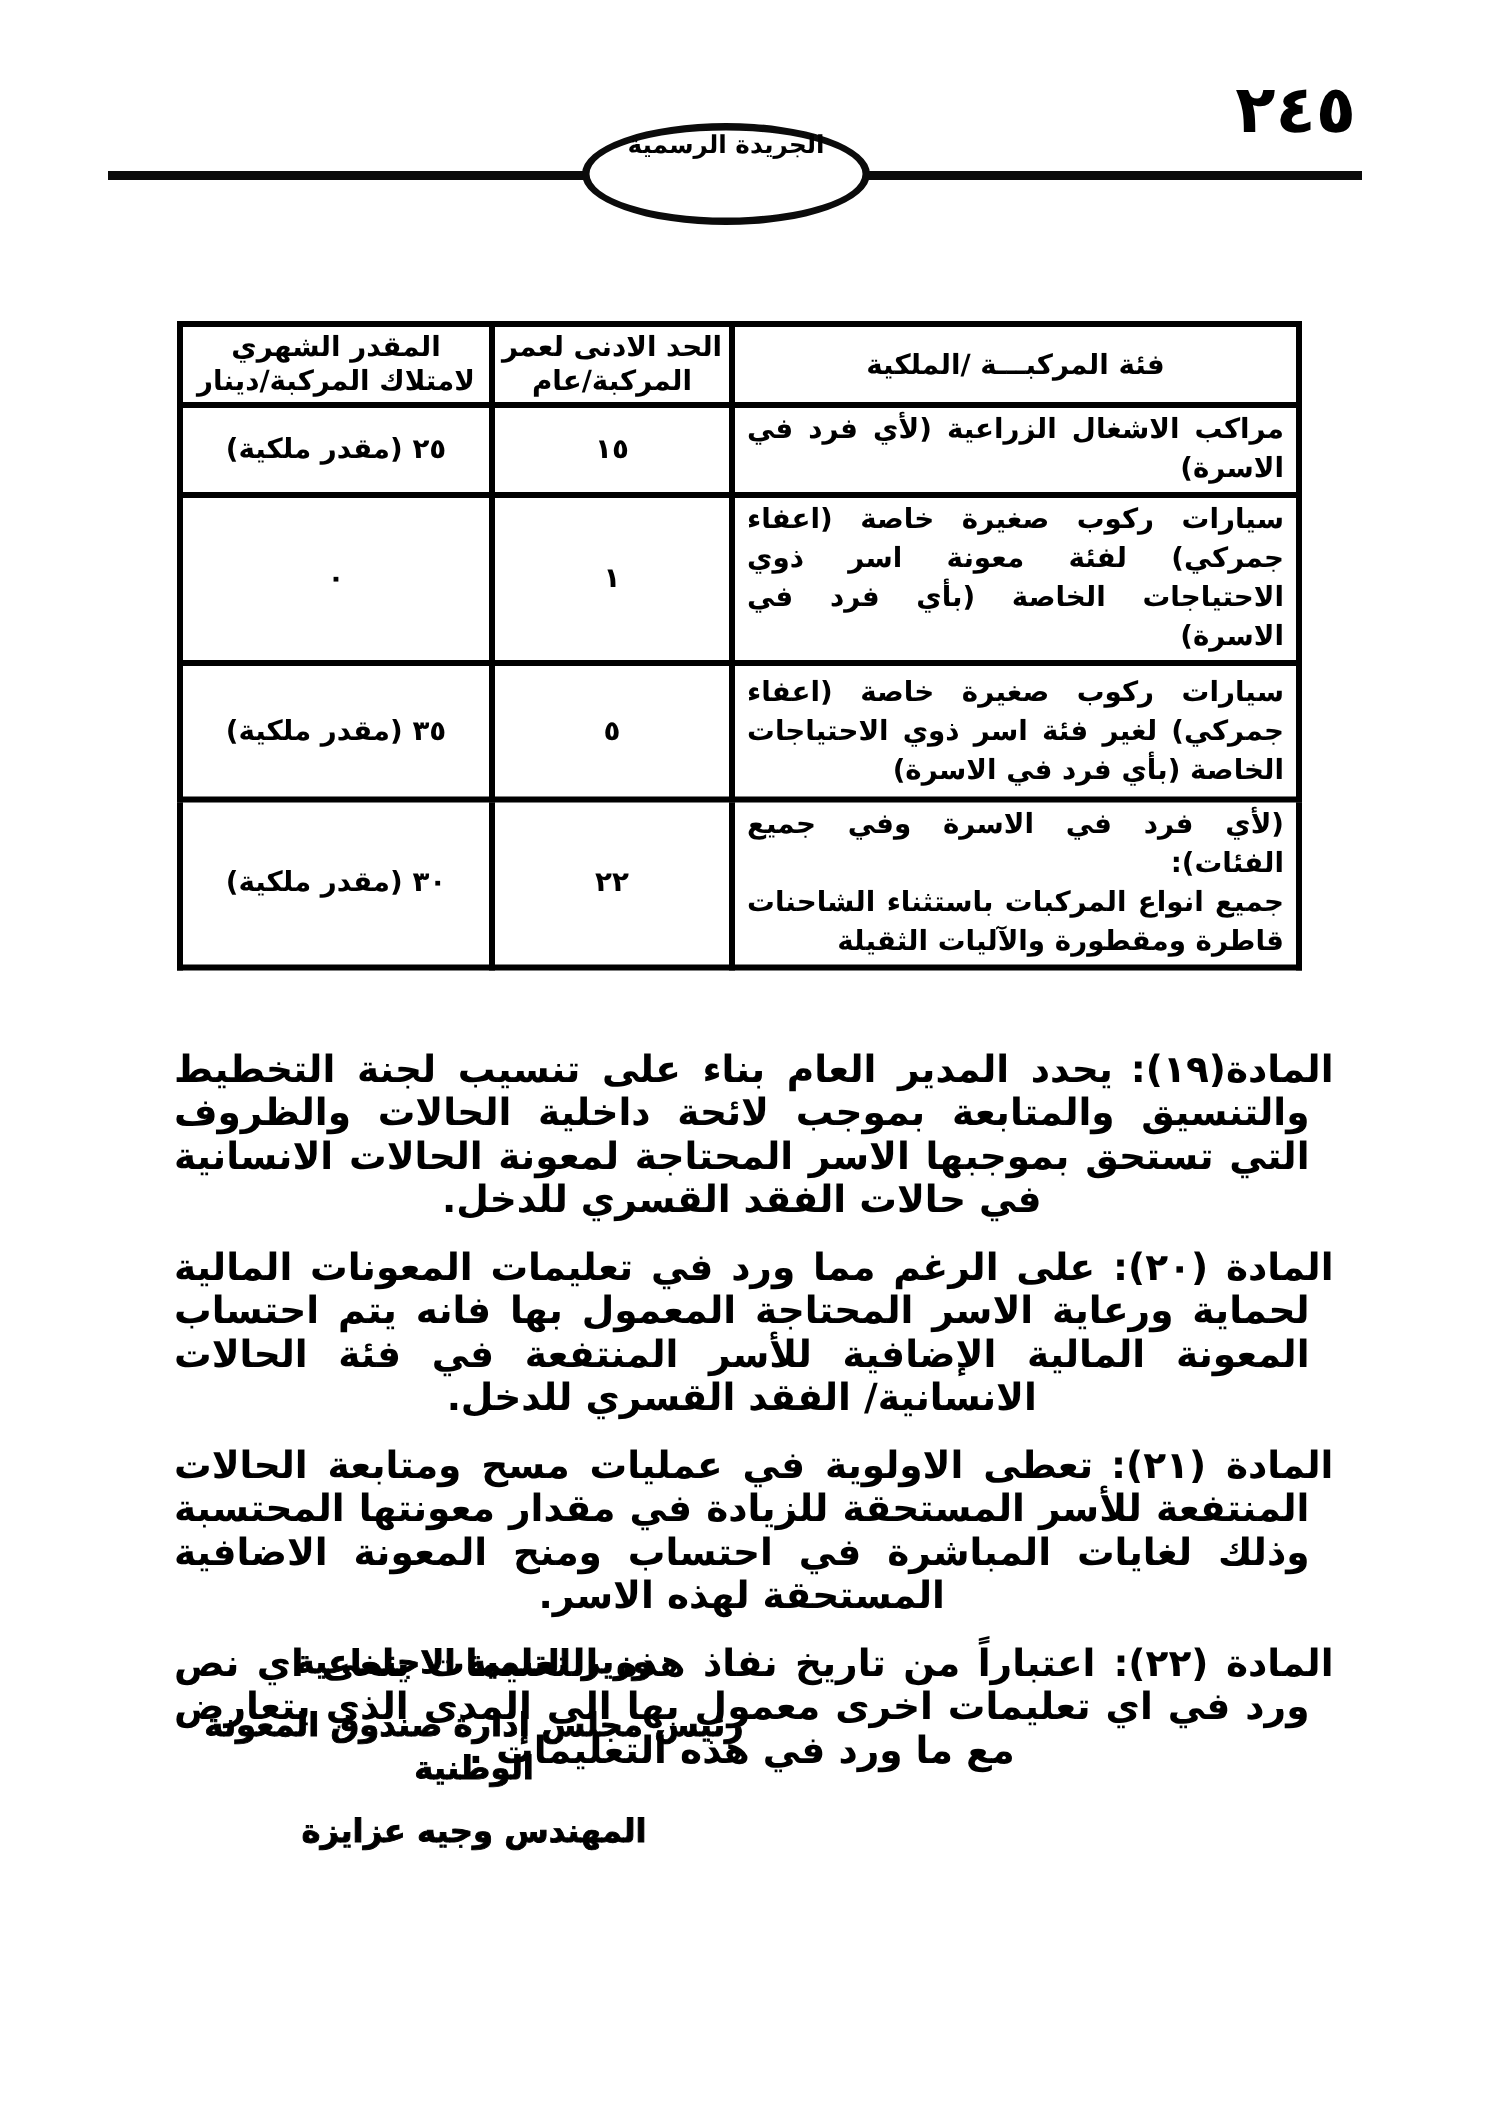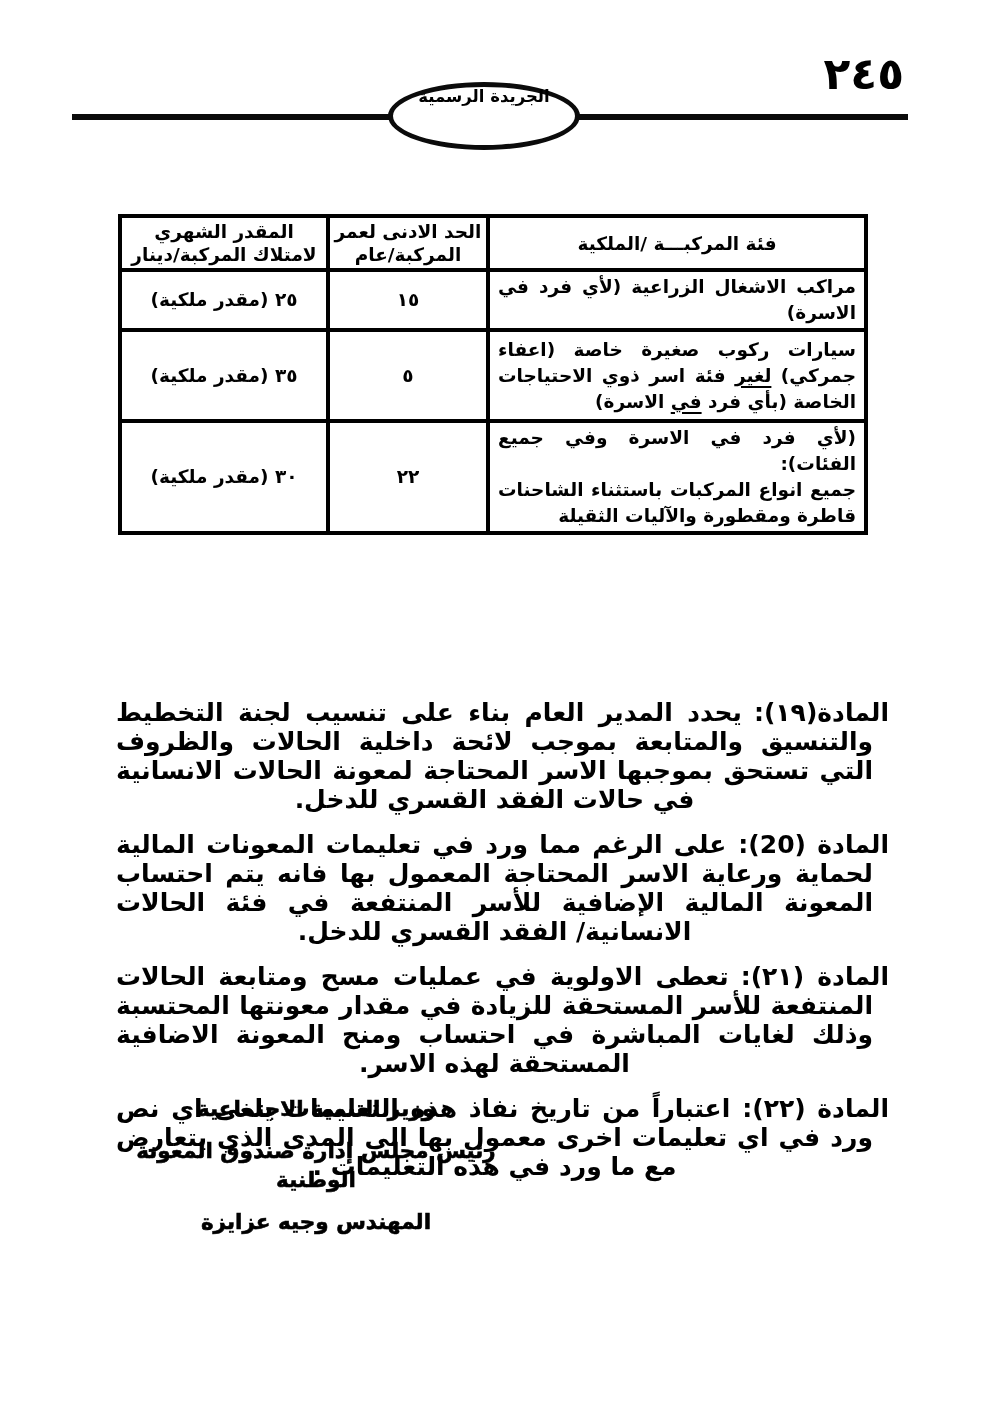--- a/index.html
+++ b/index.html
@@ -89,21 +89,20 @@
   .vehicle-table td.num {
     text-align: center;
   }
   tr.r1 td { height: 30px; }
   tr.r2 td { height: 86px; }
   tr.r3 td { height: 83px; }
   tr.r4 td { height: 51px; }
   tr.r5 td { height: 57px; }
   tr.r6 td { height: 83px; }
   .u {
-    text-decoration: underline;
     text-decoration-thickness: 2px;
     text-underline-offset: 4px;
   }
 
   
   .articles {
     position: absolute;
     top: 698px;
     left: 100px;
     width: 789px;
@@ -167,39 +166,44 @@
         <th>الحد الادنى لعمر المركبة/عام</th>
         <th>المقدر الشهري لامتلاك المركبة/دينار</th>
       </tr>
     </thead>
     <tbody>
       <tr class="r1">
         <td class="cat"><span>مراكب الاشغال الزراعية (لأي فرد في الاسرة)</span></td>
         <td class="num">١٥</td>
         <td class="num">٢٥ (مقدر ملكية)</td>
       </tr>
+      <tr class="r2">
+        <td class="cat"><span>سيارات ركوب صغيرة خاصة (اعفاء جمركي) لفئة معونة اسر ذوي الاحتياجات الخاصة (بأي فرد في الاسرة)</span></td>
+        <td class="num">١</td>
+        <td class="num">٠</td>
+      </tr>
       <tr class="r3">
         <td class="cat"><span>سيارات ركوب صغيرة خاصة (اعفاء جمركي) </span><span class="u">لغير</span><span> فئة اسر ذوي الاحتياجات الخاصة (بأي فرد </span><span class="u">في</span><span> الاسرة)</span></td>
         <td class="num">٥</td>
         <td class="num">٣٥ (مقدر ملكية)</td>
       </tr>
       <tr class="r6">
         <td class="cat"><span>(لأي فرد في الاسرة وفي جميع الفئات):</span><br><span>جميع انواع  المركبات باستثناء الشاحنات قاطرة ومقطورة والآليات الثقيلة</span></td>
         <td class="num">٢٢</td>
         <td class="num">٣٠ (مقدر ملكية)</td>
       </tr>
     </tbody>
   </table>
 
   <section class="articles">
     <p class="article">
       <span class="article-label">المادة(١٩):</span><span>يحدد المدير العام بناء على تنسيب لجنة التخطيط والتنسيق والمتابعة بموجب لائحة داخلية الحالات والظروف التي تستحق بموجبها الاسر المحتاجة لمعونة الحالات الانسانية في حالات الفقد القسري للدخل.</span>
     </p>
     <p class="article">
-      <span class="article-label">المادة (20):</span><span>على الرغم مما ورد في تعليمات المعونات المالية لحماية ورعاية الاسر المحتاجة المعمول بها فانه يتم احتساب المعونة المالية الإضافية للأسر المنتفعة في فئة الحالات الانسانية/ الفقد القسري للدخل.</span>
+      <span class="article-label">المادة (٢٠):</span><span>على الرغم مما ورد في تعليمات المعونات المالية لحماية ورعاية الاسر المحتاجة المعمول بها فانه يتم احتساب المعونة المالية الإضافية للأسر المنتفعة في فئة الحالات الانسانية/ الفقد القسري للدخل.</span>
     </p>
     <p class="article">
       <span class="article-label">المادة (٢١):</span><span>تعطى الاولوية في عمليات مسح ومتابعة الحالات المنتفعة للأسر المستحقة للزيادة في مقدار معونتها المحتسبة وذلك لغايات المباشرة في احتساب ومنح المعونة الاضافية المستحقة لهذه الاسر.</span>
     </p>
     <p class="article">
       <span class="article-label">المادة (٢٢):</span><span>اعتباراً من تاريخ نفاذ هذه التعليمات يلغى اي نص ورد في اي تعليمات اخرى معمول بها الى المدى الذي يتعارض مع ما ورد في هذه التعليمات .</span>
     </p>
   </section>
 
   <div class="signature">

